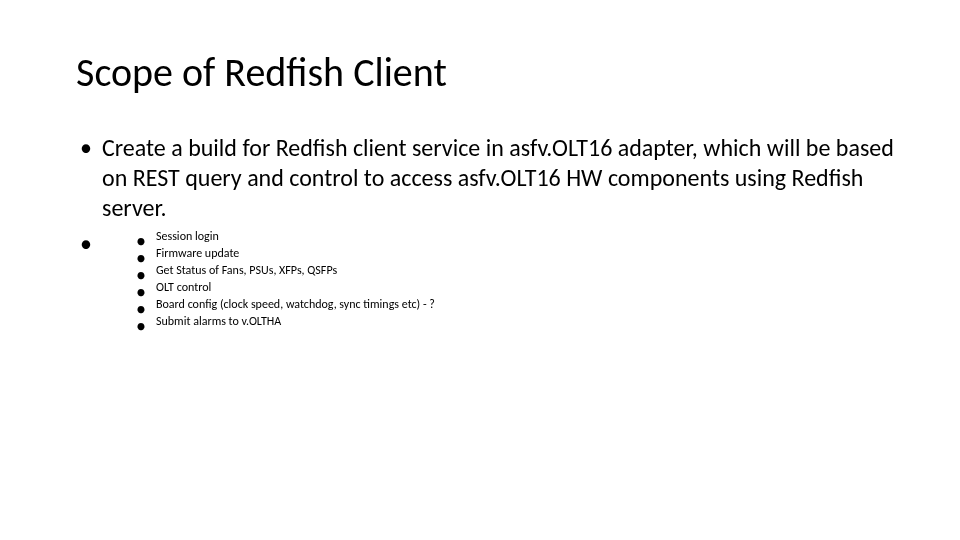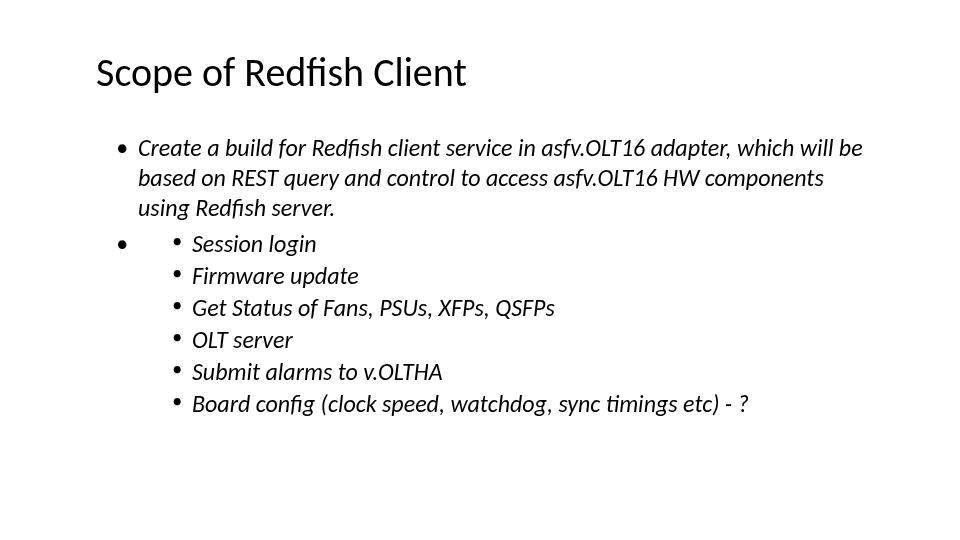--- a/index.html
+++ b/index.html
@@ -8,55 +8,54 @@
     width: 960px;
     height: 540px;
     background: #ffffff;
     font-family: "Calibri", "Segoe UI", "Helvetica Neue", Arial, sans-serif;
     color: #000000;
   }
   .slide {
     box-sizing: border-box;
     width: 960px;
     height: 540px;
-    padding: 48px 64px 0 96px;
+    padding: 48px 64px 0 76px;
     position: relative;
   }
   .title {
     font-size: 40px;
     font-weight: 400;
     margin: 0 0 36px 0;
     letter-spacing: 0px;
   }
   ul.level1 {
     list-style: none;
-    margin: 16px;
+    margin: 0;
     padding: 0;
     font-size: 24px;
     line-height: 1.25;
-    font-style: italic;
   }
   ul.level1 > li {
     position: relative;
     padding-left: 26px;
     margin: 0 0 4px 0;
   }
   ul.level1 > li::before {
     content: "•";
     position: absolute;
     left: 4px;
     top: 0;
     font-size: 24px;
     line-height: 1.25;
   }
   ul.level2 {
     list-style: none;
     margin: 6px 0 0 0;
     padding: 0 0 0 32px;
-    font-size: 24px;
+    font-size: 12px;
     line-height: 1.25;
   }
   ul.level2 > li {
     position: relative;
     padding-left: 22px;
     margin: 0 0 2px 0;
   }
   ul.level2 > li::before {
     content: "•";
     position: absolute;
@@ -81,24 +80,24 @@
         <li>
           <span>Session login</span>
         </li>
         <li>
           <span>Firmware update</span>
         </li>
         <li>
           <span>Get Status of Fans, PSUs, XFPs, QSFPs</span>
         </li>
         <li>
-          <span>OLT server</span>
+          <span>OLT control</span>
+        </li>
+        <li>
+          <span>Board config (clock speed, watchdog, sync timings  etc) - ?</span>
         </li>
         <li>
           <span>Submit alarms to v.OLTHA</span>
-        </li>
-        <li>
-          <span>Board config (clock speed, watchdog, sync timings  etc) - ?</span>
         </li>
       </ul>
     </li>
   </ul>
 </div>
 
 </body></html>

